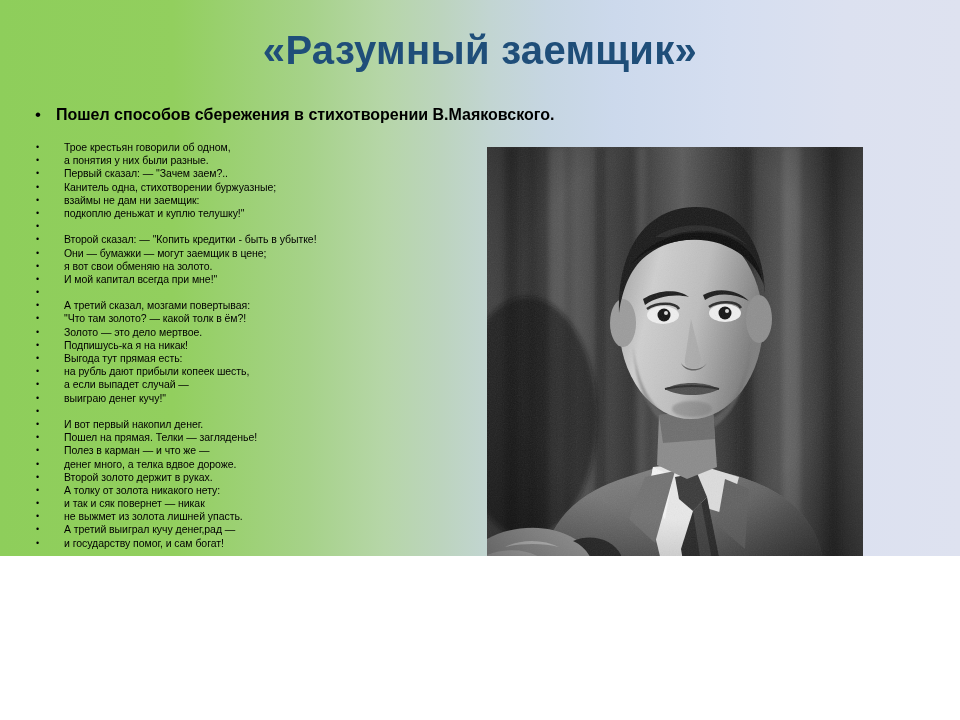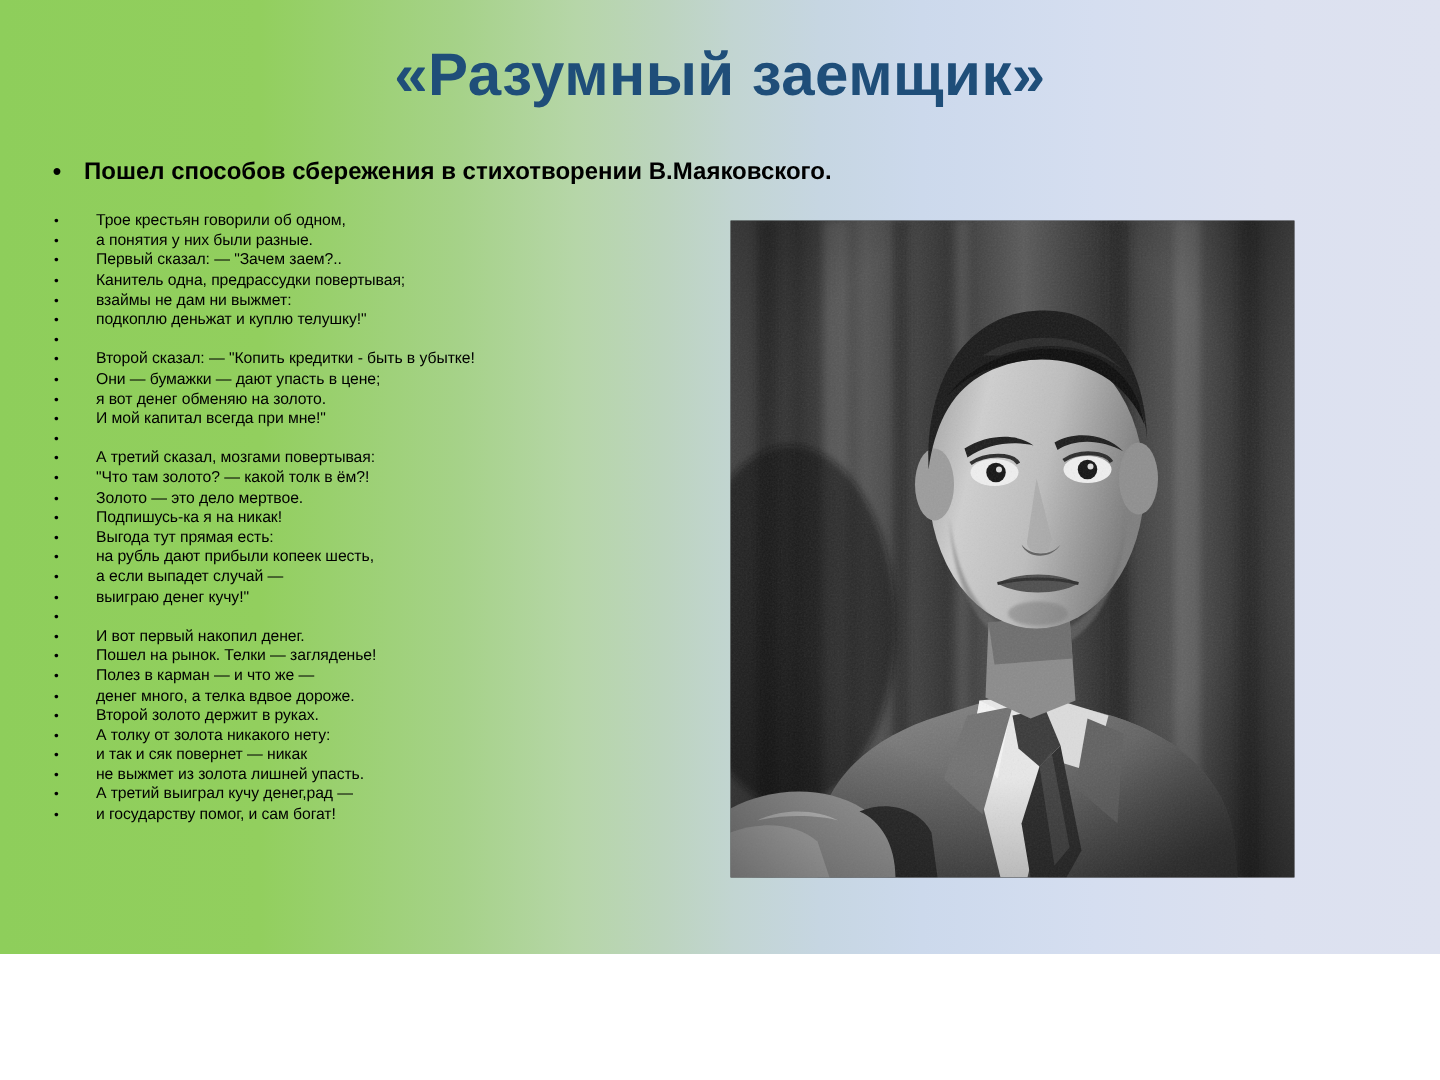--- a/index.html
+++ b/index.html
@@ -6,21 +6,21 @@
   * { margin:0; padding:0; box-sizing:border-box; }
 
   html, body {
     width:960px; height:720px;
     overflow:hidden;
     font-family:"Liberation Sans", sans-serif;
   }
 
   .slide {
     position:relative;
-    width:960px; height:636px;
+    width:960px; height:556px;
     background:linear-gradient(to right,
       #8ECE5B 0%,
       #92CF5E 18%,
       #A6D289 32%,
       #B6D6A8 40%,
       #BCD4BE 46%,
       #C2D5D2 51%,
       #C6D6E2 57%,
       #CCD9EC 64%,
       #D5DEF0 76%,
@@ -122,45 +122,45 @@
       <div class="poem-line">
         <span class="poem-bullet">•</span>
         <span class="poem-text">а понятия у них были разные.</span>
       </div>
       <div class="poem-line">
         <span class="poem-bullet">•</span>
         <span class="poem-text">Первый сказал: — "Зачем заем?..</span>
       </div>
       <div class="poem-line">
         <span class="poem-bullet">•</span>
-        <span class="poem-text">Канитель одна, предрассудки повертывая;</span>
-      </div>
-      <div class="poem-line">
-        <span class="poem-bullet">•</span>
-        <span class="poem-text">взаймы не дам ни выжмет:</span>
+        <span class="poem-text">Канитель одна, стихотворении буржуазные;</span>
+      </div>
+      <div class="poem-line">
+        <span class="poem-bullet">•</span>
+        <span class="poem-text">взаймы не дам ни заемщик:</span>
       </div>
       <div class="poem-line">
         <span class="poem-bullet">•</span>
         <span class="poem-text">подкоплю деньжат и куплю телушку!"</span>
       </div>
       <div class="poem-line spacer">
         <span class="poem-bullet">•</span>
         <span class="poem-text"></span>
       </div>
       <div class="poem-line">
         <span class="poem-bullet">•</span>
         <span class="poem-text">Второй сказал: — "Копить кредитки - быть в убытке!</span>
       </div>
       <div class="poem-line">
         <span class="poem-bullet">•</span>
-        <span class="poem-text">Они — бумажки — дают упасть в цене;</span>
-      </div>
-      <div class="poem-line">
-        <span class="poem-bullet">•</span>
-        <span class="poem-text">я вот денег обменяю на золото.</span>
+        <span class="poem-text">Они — бумажки — могут заемщик в цене;</span>
+      </div>
+      <div class="poem-line">
+        <span class="poem-bullet">•</span>
+        <span class="poem-text">я вот свои обменяю на золото.</span>
       </div>
       <div class="poem-line">
         <span class="poem-bullet">•</span>
         <span class="poem-text">И мой капитал всегда при мне!"</span>
       </div>
       <div class="poem-line spacer">
         <span class="poem-bullet">•</span>
         <span class="poem-text"></span>
       </div>
       <div class="poem-line">
@@ -198,21 +198,21 @@
       <div class="poem-line spacer">
         <span class="poem-bullet">•</span>
         <span class="poem-text"></span>
       </div>
       <div class="poem-line">
         <span class="poem-bullet">•</span>
         <span class="poem-text">И вот первый накопил денег.</span>
       </div>
       <div class="poem-line">
         <span class="poem-bullet">•</span>
-        <span class="poem-text">Пошел на рынок. Телки — загляденье!</span>
+        <span class="poem-text">Пошел на прямая. Телки — загляденье!</span>
       </div>
       <div class="poem-line">
         <span class="poem-bullet">•</span>
         <span class="poem-text">Полез в карман — и что же —</span>
       </div>
       <div class="poem-line">
         <span class="poem-bullet">•</span>
         <span class="poem-text">денег много, а телка вдвое дороже.</span>
       </div>
       <div class="poem-line">

